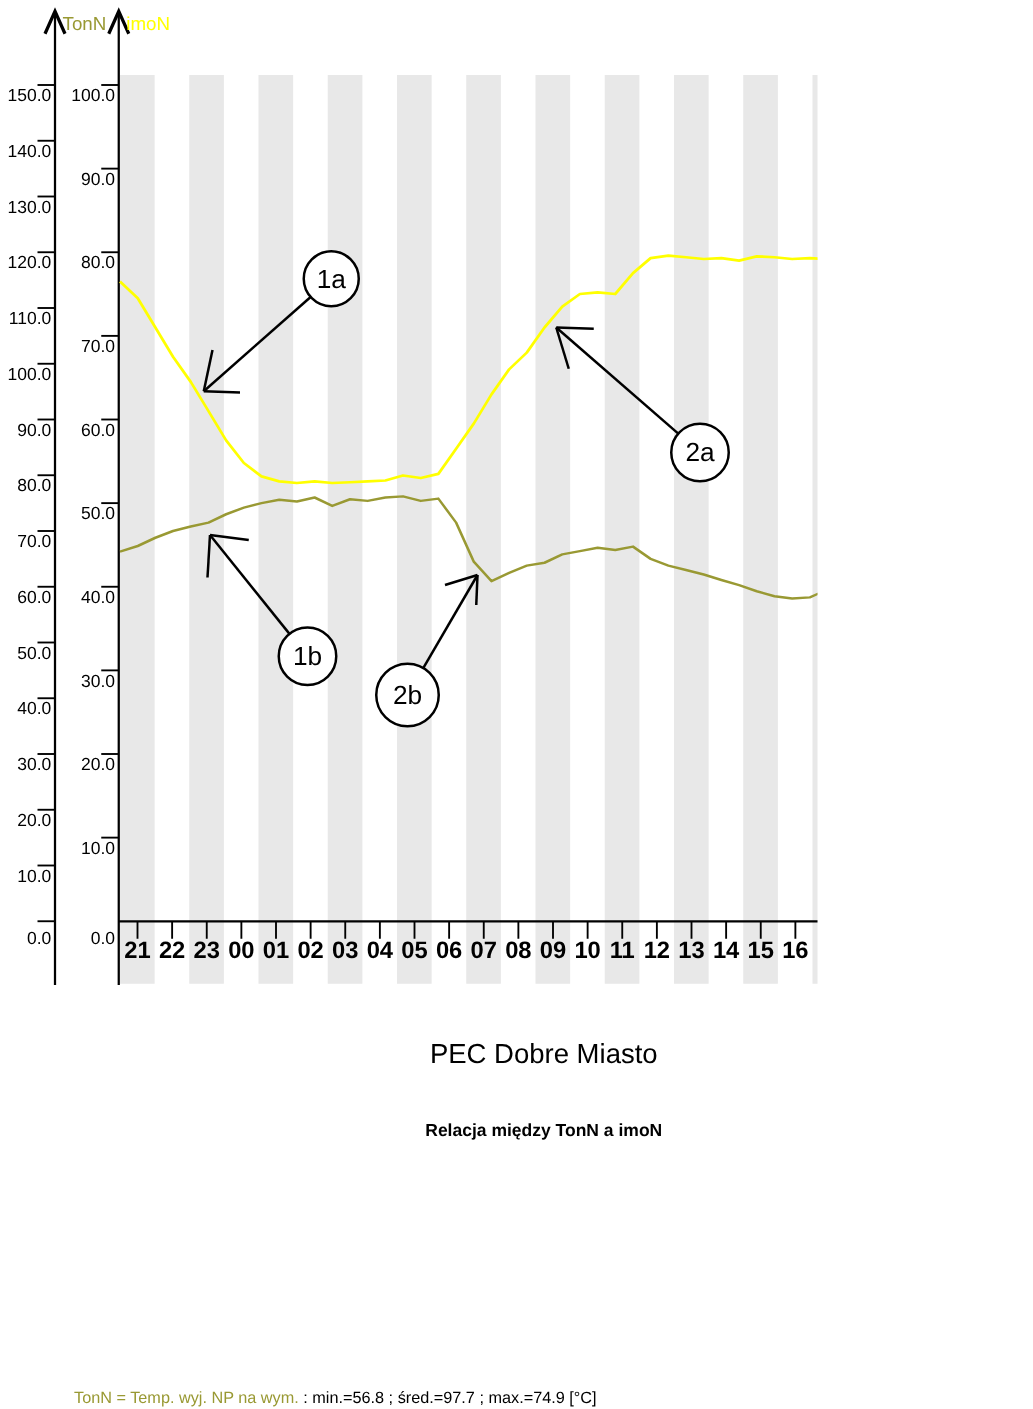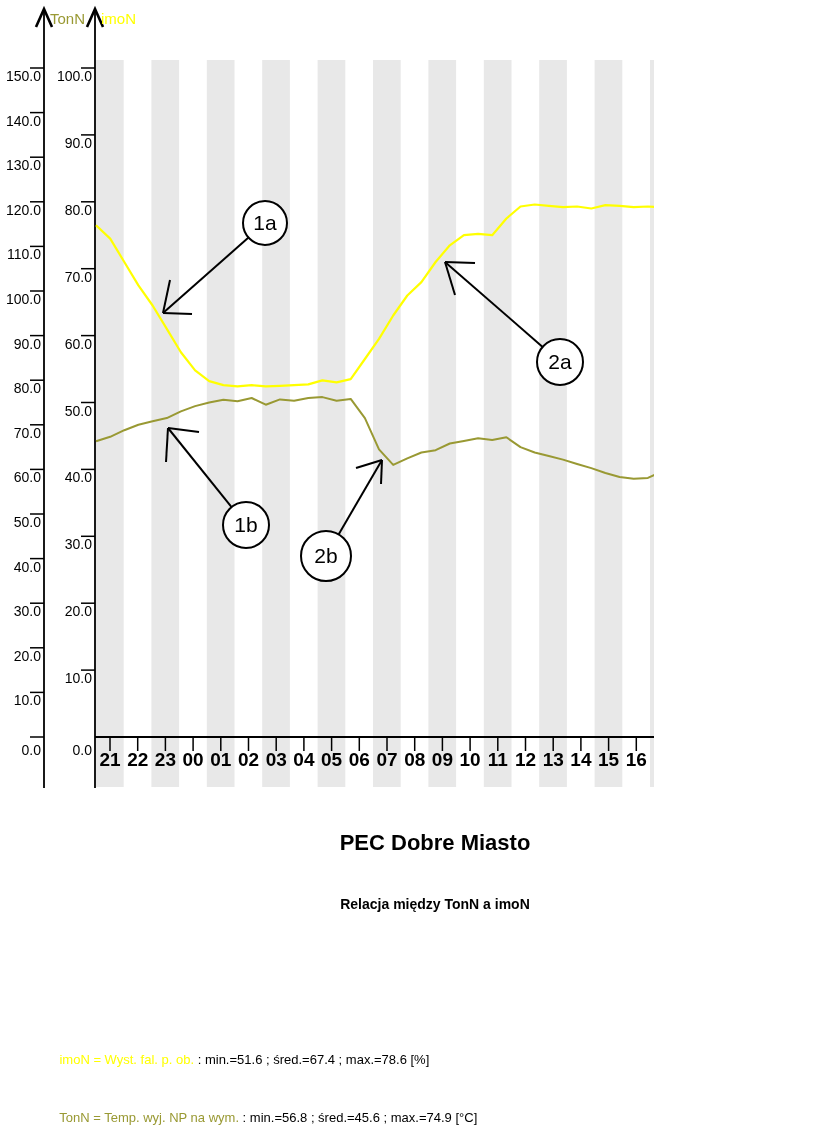--- a/index.html
+++ b/index.html
@@ -2,21 +2,21 @@
 <html><head>
 <meta charset="utf-8">
 <style>
   html,body{margin:0;padding:0;background:#fff;}
   #page{
     position:relative;width:654px;height:1127px;background:#ffffff;
     font-family:"Liberation Sans",sans-serif;overflow:hidden;color:#000;
   }
   #chart-svg{position:absolute;left:0;top:0;}
   .abs{position:absolute;}
-  #title{top:830px;left:44px;width:782px;text-align:center;font-size:22px;font-weight:bold;}
+  #title{top:830px;left:44px;width:782px;text-align:center;font-size:22px;font-weight:normal;}
   #subtitle{top:896px;left:44px;width:782px;text-align:center;font-size:14px;font-weight:bold;}
   #caption{top:966px;left:44px;width:782px;text-align:center;font-size:12px;}
   .legend-row{left:45px;font-size:13px;white-space:pre;}
   #legend-row-0{top:1037px;}
   #legend-row-1{top:1095px;}
   .legend-stats{color:#000;}
   svg text{font-family:"Liberation Sans",sans-serif;}
 </style>
 </head>
 <body>
@@ -169,21 +169,18 @@
       <line x1="382" y1="460" x2="381" y2="484" stroke="#000" stroke-width="2"></line>
       <circle cx="326" cy="556" r="25" fill="#fff" stroke="#000" stroke-width="2"></circle>
       <text x="326" y="563" font-size="21" text-anchor="middle" fill="#000">2b</text>
     </svg>
 
   <div id="title" class="abs">PEC Dobre Miasto</div>
 
   <div id="subtitle" class="abs">Relacja między TonN a imoN</div>
 
 
-  <div id="legend-row-0" class="abs legend-row">
-    <span class="legend-name" style="color: rgb(255, 255, 0);">imoN = Wyst. fal. p. ob.</span><span class="legend-stats"> : min.=51.6 ; śred.=67.4 ; max.=78.6 [%]</span>
-  </div>
 
   <div id="legend-row-1" class="abs legend-row">
-    <span class="legend-name" style="color: rgb(153, 153, 51);">TonN = Temp. wyj. NP na wym.</span><span class="legend-stats"> : min.=56.8 ; śred.=45.6 ; max.=74.9 [°C]</span>
+    <span class="legend-name" style="color: rgb(153, 153, 51);">TonN = Temp. wyj. NP na wym.</span><span class="legend-stats"> : min.=56.8 ; śred.=97.7 ; max.=74.9 [°C]</span>
   </div>
 
 </div>
 
 </body></html>

